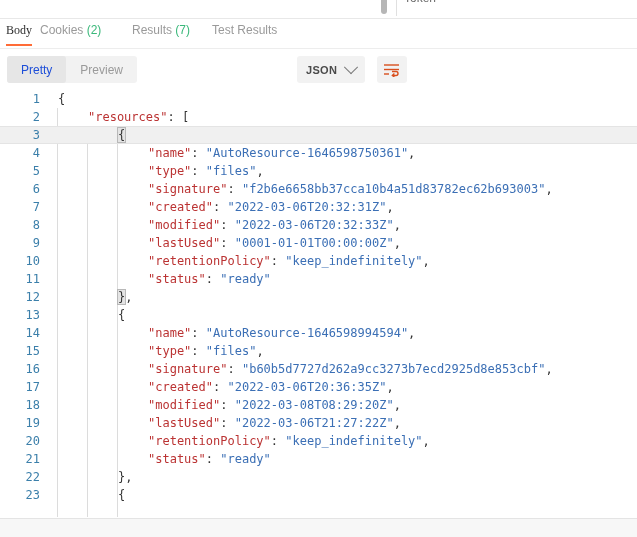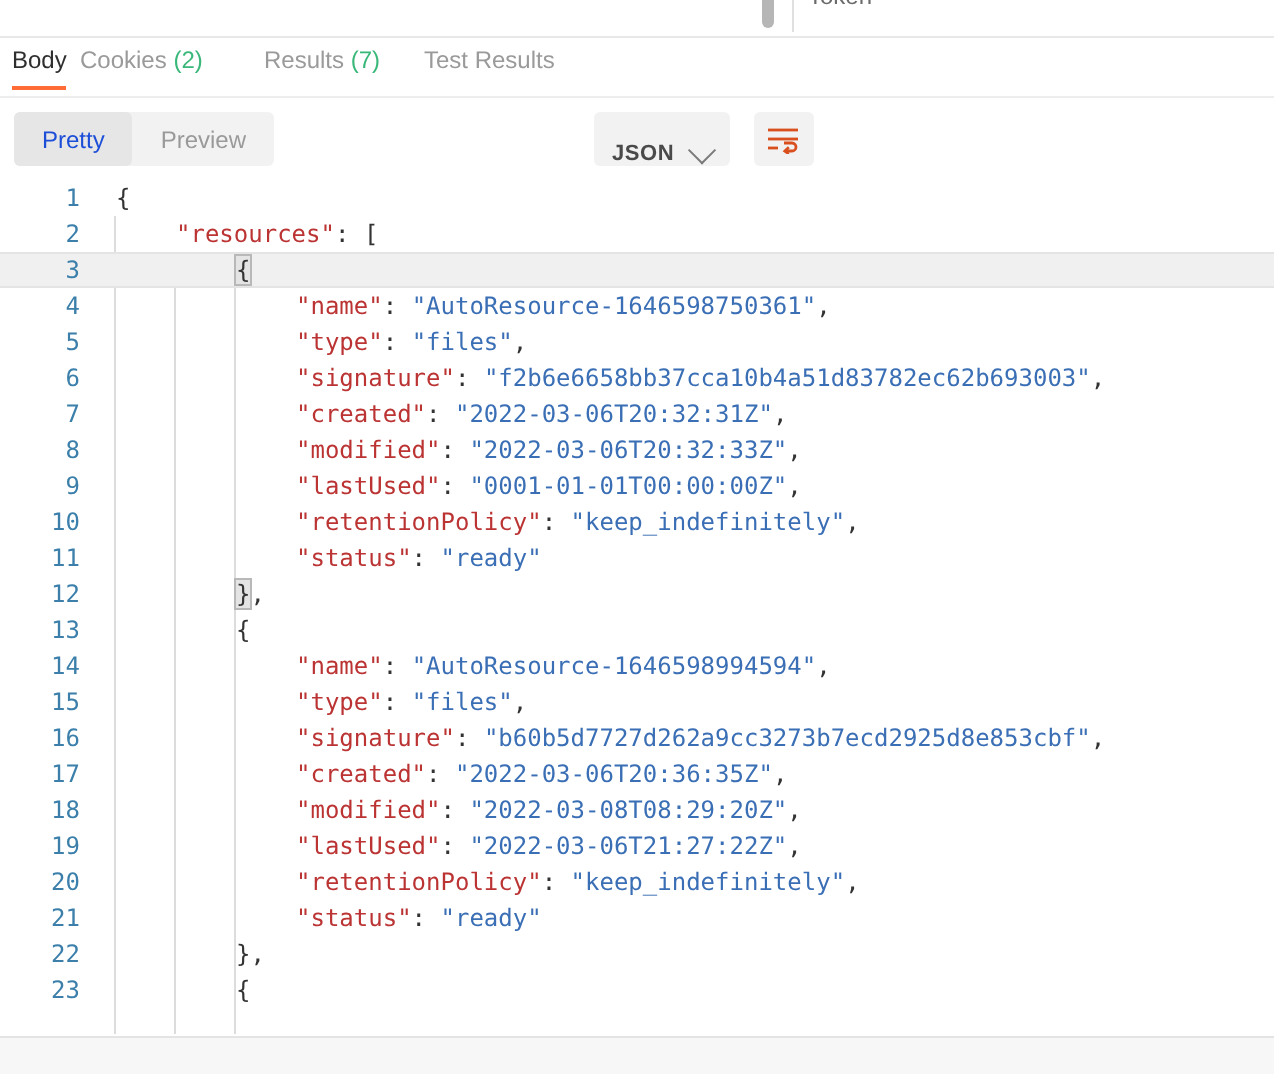--- a/index.html
+++ b/index.html
@@ -57,21 +57,21 @@
   }
   .tab {
     position: absolute;
     top: 4px;
     font-size: 12px;
     color: #9a9a9a;
     cursor: pointer;
     white-space: nowrap;
     padding-bottom: 8px;
   }
-  .tab.active { color: #2f2f2f; }
+  .tab.active { color: #2f2f2f; font-family: Liberation Serif, serif; }
   .tab.active::after {
     content: "";
     position: absolute;
     left: 0; bottom: 0;
     width: 100%;
     height: 2px;
     background: #ff6c37;
   }
   .tab .count { color: #3ab87a; }
   .tab-body      { left: 6px; }
@@ -110,21 +110,21 @@
     background: #e6e6e6;
     color: #1d4ed8;
   }
   .lang-select {
     position: absolute;
     left: 297px; top: 7px;
     height: 27px;
     background: #f2f2f2;
     border-radius: 3px;
     display: flex;
-    align-items: flex-end;
+    align-items: center;
     padding: 0 9px;
     gap: 9px;
     cursor: pointer;
   }
   .lang-select .lang-text {
     font-size: 11px;
     font-weight: bold;
     letter-spacing: 0.3px;
     color: #4a4a4a;
   }

